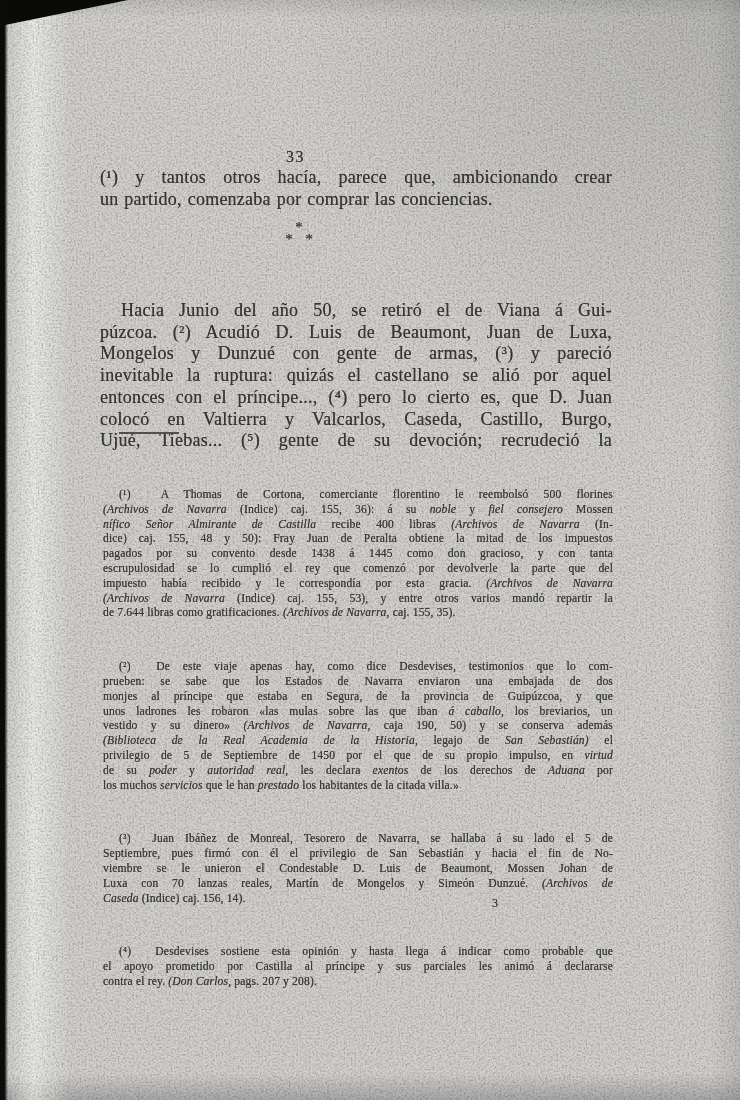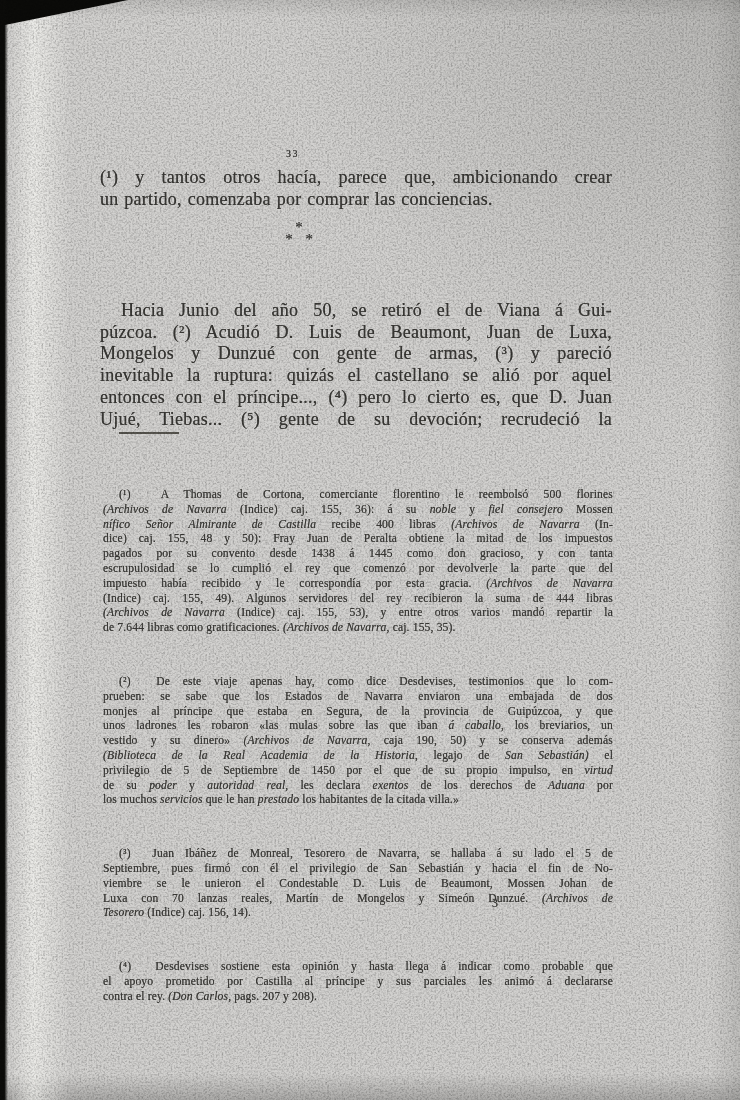--- a/index.html
+++ b/index.html
@@ -12,21 +12,21 @@
       linear-gradient(180deg, rgba(115,115,112,.20) 0, rgba(115,115,112,0) 1.6%),
       linear-gradient(90deg, rgba(244,244,240,0) 1.4%, rgba(247,247,243,.65) 4.5%, rgba(244,244,240,0) 9.5%),
       linear-gradient(90deg, rgba(120,120,117,0) 96%, rgba(120,120,117,.22) 100%),
       linear-gradient(0deg, rgba(105,105,102,.38) 0, rgba(105,105,102,0) 2.4%);
   }
   .edge-left{position:absolute;left:0;top:0;width:8px;height:100%;z-index:3;
     background:linear-gradient(90deg,#0c0c0a 0 55%,rgba(12,12,10,.45) 80%,rgba(12,12,10,0));}
   .corner-wedge{position:absolute;left:0;top:0;width:128px;height:26px;z-index:3;
     background:#0b0b09;clip-path:polygon(0 0,100% 0,0 100%);}
   .ink{color:#3a3936;text-shadow:0 0 .5px rgba(58,57,54,.75);}
-  .pageno{position:absolute;left:286px;top:148px;font-size:10px;letter-spacing:1.5px;z-index:2;}
+  .pageno{position:absolute;left:286px;top:148px;font-size:16px;letter-spacing:1.5px;z-index:2;}
   .block{position:absolute;left:100px;width:512px;z-index:2;
     font-size:18px;line-height:21.7px;letter-spacing:.25px;word-spacing:.06em;}
   #para1{top:167px;}
   #para2{top:276px;}
   #para2 .tline:first-child{text-indent:21px;margin-top:24px;}
   .tline{text-align:justify;text-align-last:justify;white-space:normal;}
   .tline.last{text-align-last:left;}
   .asterism{position:absolute;left:266px;top:221px;width:66px;z-index:2;
     text-align:center;font-size:15px;line-height:12px;}
   .asterism .row2{word-spacing:9px;}
@@ -57,55 +57,55 @@
     <div class="row1">*</div>
     <div class="row2">* *</div>
   </div>
 
   <div id="para2" class="block ink">
       <div class="tline">Hacia Junio del año 50, se retiró el de Viana á Gui-</div>
       <div class="tline">púzcoa. (²) Acudió D. Luis de Beaumont, Juan de Luxa,</div>
       <div class="tline">Mongelos y Dunzué con gente de armas, (³) y pareció</div>
       <div class="tline">inevitable la ruptura: quizás el castellano se alió por aquel</div>
       <div class="tline">entonces con el príncipe..., (⁴) pero lo cierto es, que D. Juan</div>
+      <div class="tline">colocó en Valtierra y Valcarlos, Caseda, Castillo, Burgo,</div>
       <div class="tline">Ujué, Tiebas... (⁵) gente de su devoción; recrudeció la</div>
     </div>
 
   <div class="fnrule"></div>
 
   <div class="fn ink">
     <div class="fn-block">
         <div class="tline">(¹)&nbsp;&nbsp;A Thomas de Cortona, comerciante florentino le reembolsó 500 florines</div>
         <div class="tline"><i>(Archivos de Navarra</i> (Indice) caj. 155, 36): á su <i>noble</i> y <i>fiel consejero</i> Mossen</div>
         <div class="tline"><i>nífico Señor Almirante de Castilla</i> recibe 400 libras <i>(Archivos de Navarra</i> (In-</div>
         <div class="tline">dice) caj. 155, 48 y 50): Fray Juan de Peralta obtiene la mitad de los impuestos</div>
         <div class="tline">pagados por su convento desde 1438 á 1445 como don gracioso, y con tanta</div>
         <div class="tline">escrupulosidad se lo cumplió el rey que comenzó por devolverle la parte que del</div>
         <div class="tline">impuesto había recibido y le correspondía por esta gracia. <i>(Archivos de Navarra</i></div>
-        <div class="tline">(Indice) caj. 155, 49). Algunos servidores del rey recibieron la suma de 444 libras</div>
         <div class="tline"><i>(Archivos de Navarra</i> (Indice) caj. 155, 53), y entre otros varios mandó repartir la</div>
         <div class="tline last">de 7.644 libras como gratificaciones. <i>(Archivos de Navarra</i>, caj. 155, 35).</div>
       </div>
     <div class="fn-block">
         <div class="tline">(²)&nbsp;&nbsp;De este viaje apenas hay, como dice Desdevises, testimonios que lo com-</div>
         <div class="tline">prueben: se sabe que los Estados de Navarra enviaron una embajada de dos</div>
         <div class="tline">monjes al príncipe que estaba en Segura, de la provincia de Guipúzcoa, y que</div>
         <div class="tline">unos ladrones les robaron «las mulas sobre las que iban <i>á caballo</i>, los breviarios, un</div>
         <div class="tline">vestido y su dinero» <i>(Archivos de Navarra</i>, caja 190, 50) y se conserva además</div>
         <div class="tline"><i>(Biblioteca de la Real Academia de la Historia</i>, legajo de <i>San Sebastián)</i> el</div>
         <div class="tline">privilegio de 5 de Septiembre de 1450 por el que de su propio impulso, en <i>virtud</i></div>
         <div class="tline">de su <i>poder</i> y <i>autoridad real</i>, les declara <i>exentos</i> de los derechos de <i>Aduana</i> por</div>
         <div class="tline last">los muchos <i>servicios</i> que le han <i>prestado</i> los habitantes de la citada villa.»</div>
       </div>
     <div class="fn-block">
         <div class="tline">(³)&nbsp;&nbsp;Juan Ibáñez de Monreal, Tesorero de Navarra, se hallaba á su lado el 5 de</div>
         <div class="tline">Septiembre, pues firmó con él el privilegio de San Sebastián y hacia el fin de No-</div>
         <div class="tline">viembre se le unieron el Condestable D. Luis de Beaumont, Mossen Johan de</div>
         <div class="tline">Luxa con 70 lanzas reales, Martín de Mongelos y Simeón Dunzué. <i>(Archivos de</i></div>
-        <div class="tline last"><i>Tesorero</i> (Indice) caj. 156, 14).</div>
+        <div class="tline last"><i>Caseda</i> (Indice) caj. 156, 14).</div>
       </div>
     <div class="fn-block">
         <div class="tline">(⁴)&nbsp;&nbsp;Desdevises sostiene esta opinión y hasta llega á indicar como probable que</div>
         <div class="tline">el apoyo prometido por Castilla al príncipe y sus parciales les animó á declararse</div>
         <div class="tline last">contra el rey. <i>(Don Carlos</i>, pags. 207 y 208).</div>
       </div>
   </div>
 
   <div class="sig ink">3</div>
 

